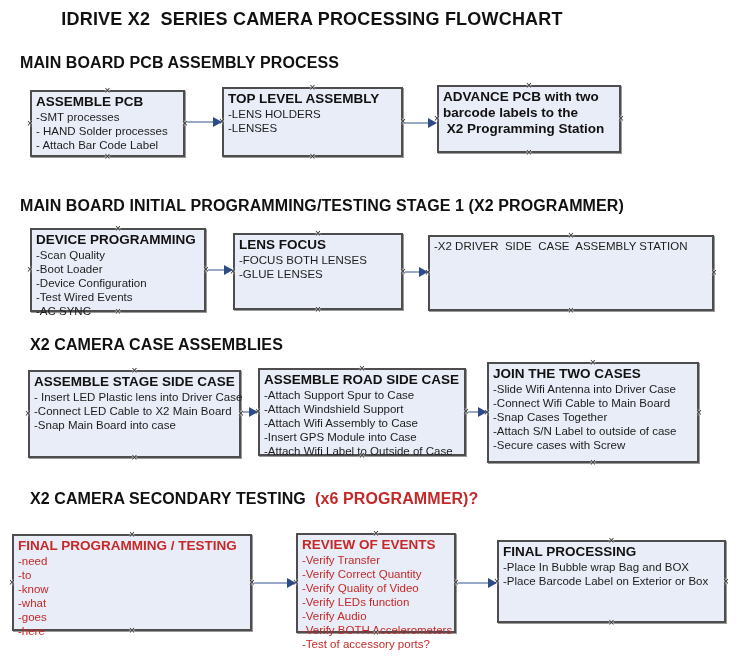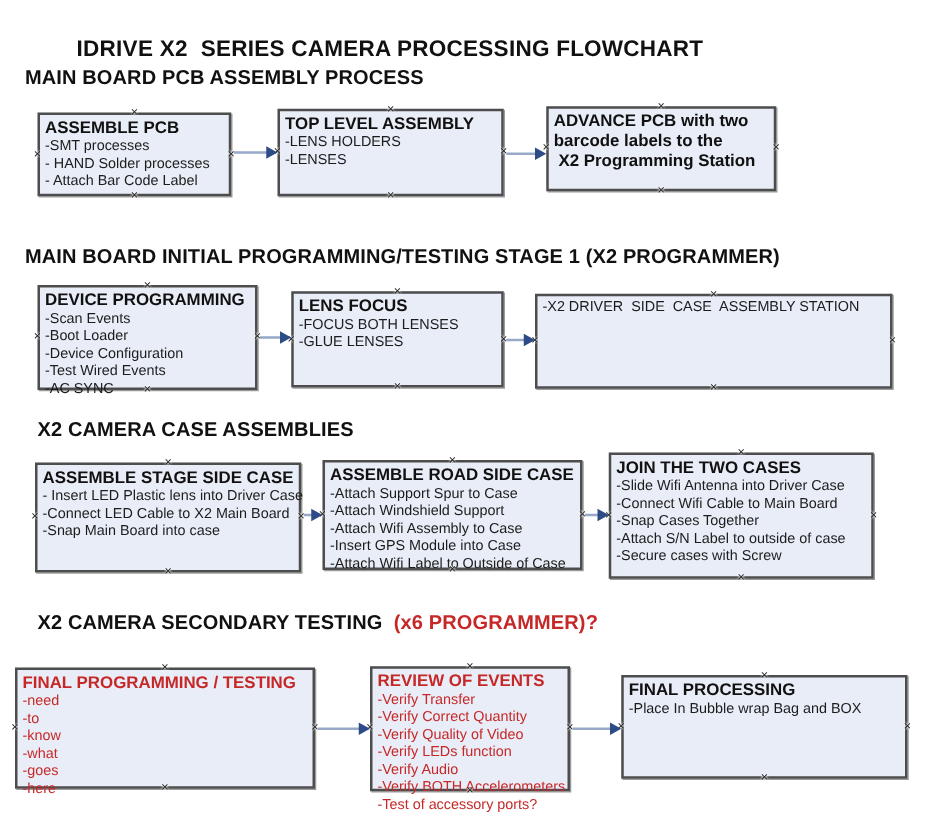--- a/index.html
+++ b/index.html
@@ -9,21 +9,21 @@
     --connector-arrow:#2d4b86;
     --red-text:#c62828;
     --text-black:#111111;
   }
   html,body{margin:0;padding:0;background:#ffffff;}
   #stage{
     position:relative;width:747px;height:662px;background:#ffffff;overflow:hidden;
     font-family:"Liberation Sans","DejaVu Sans",sans-serif;color:var(--text-black);
   }
   .t-title{
-    position:absolute;top:29px;left:0;width:624px;text-align:center;
+    position:absolute;top:9px;left:0;width:624px;text-align:center;
     font-size:18px;font-weight:bold;white-space:pre;letter-spacing:.2px;
   }
   .sec-heading{
     position:absolute;font-size:16px;font-weight:bold;white-space:pre;letter-spacing:.1px;
   }
   .sec-heading .red{color:var(--red-text);}
   .box{
     position:absolute;box-sizing:border-box;background:var(--box-fill);
     border:2px solid var(--box-border);box-shadow:1px 1px 0 #9a9a9a;
     padding:2px 4px 0 4px;overflow:visible;
@@ -94,21 +94,21 @@
     </div>
 
   <div class="sec-heading" style="left:20px;top:197px">MAIN BOARD INITIAL PROGRAMMING/TESTING STAGE 1 (X2 PROGRAMMER)</div>
 
   <div class="box" style="left:30px;top:228px;width:176px;height:84px">
     <span class="handle h-t">×</span>
     <span class="handle h-b">×</span>
     <span class="handle h-l">×</span>
     <span class="handle h-r">×</span>
     <div class="box-title">DEVICE PROGRAMMING</div>
-    <div class="box-line">-Scan Events</div>
+    <div class="box-line">-Scan Quality</div>
     <div class="box-line">-Boot Loader</div>
     <div class="box-line">-Device Configuration</div>
     <div class="box-line">-Test Wired Events</div>
     <div class="box-line">-AC SYNC</div>
   </div>
 
   <div class="box" style="left:233px;top:233px;width:170px;height:77px">
     <span class="handle h-t">×</span>
     <span class="handle h-b">×</span>
     <span class="handle h-l">×</span>
@@ -210,20 +210,21 @@
     <div class="box-line">-Test of accessory ports?</div>
   </div>
 
   <div class="box" style="left:497px;top:540px;width:229px;height:83px">
     <span class="handle h-t">×</span>
     <span class="handle h-b">×</span>
     <span class="handle h-l">×</span>
     <span class="handle h-r">×</span>
     <div class="box-title">FINAL PROCESSING</div>
     <div class="box-line">-Place In Bubble wrap Bag and BOX</div>
+    <div class="box-line">-Place Barcode Label on Exterior or Box</div>
   </div>
 
   <div class="connector" style="left:254px;top:582px;width:34px">
       <span class="ah"></span>
     </div>
   <div class="connector" style="left:458px;top:582px;width:31px">
       <span class="ah"></span>
     </div>
 
 </div>

